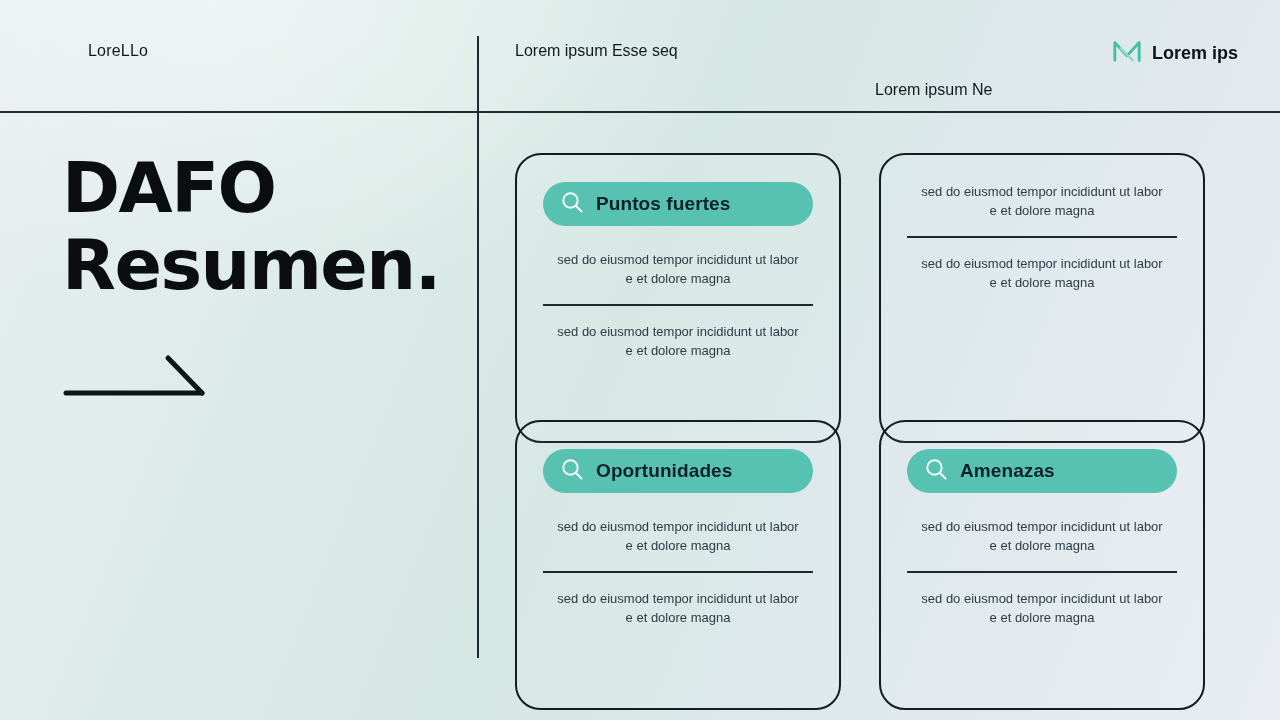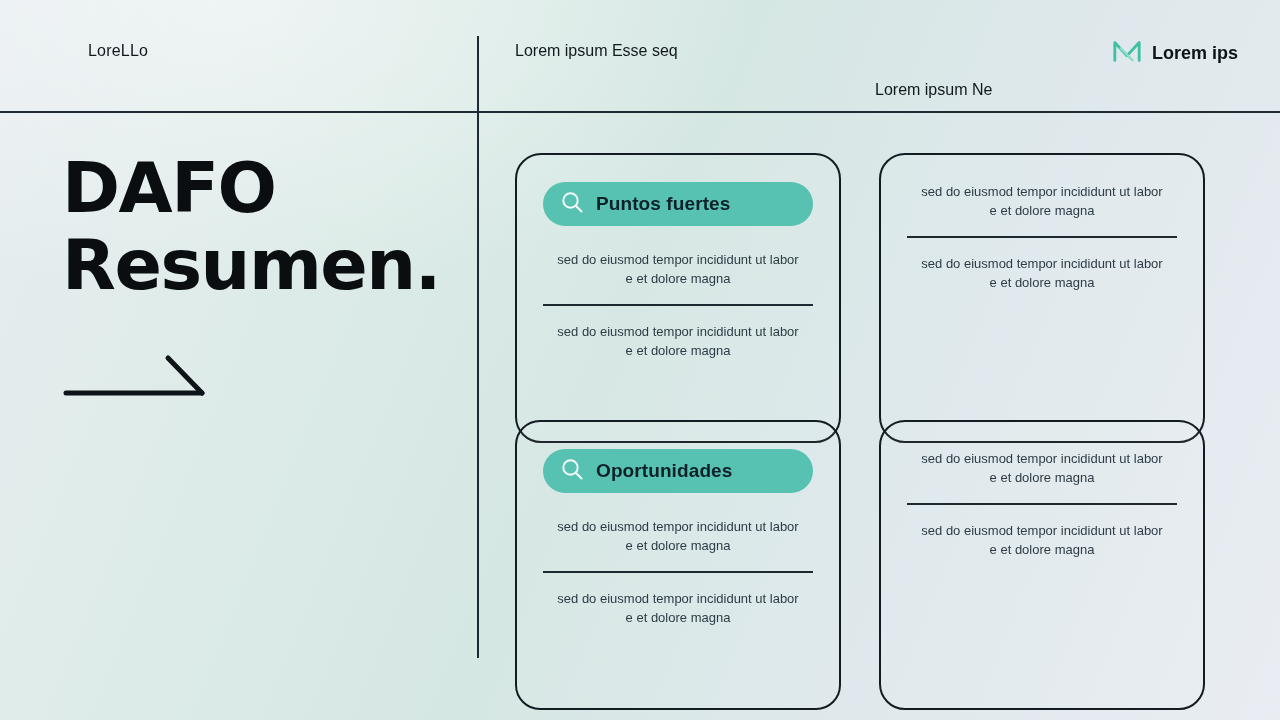--- a/index.html
+++ b/index.html
@@ -164,20 +164,29 @@
       <span>e et dolore magna</span>
     </p>
     <hr class="divider">
     <p class="entry">
       <span>sed do eiusmod tempor incididunt ut labor</span>
       <span>e et dolore magna</span>
     </p>
   </section>
 
   <section class="card c3">
+    <div class="pill">
+      <span>
+        <svg width="25" height="25" viewBox="0 0 25 25" fill="none">
+          <circle cx="10.5" cy="10.5" r="7.2" stroke="#f4fbfa" stroke-width="2"></circle>
+          <line x1="15.8" y1="15.8" x2="21.5" y2="21.5" stroke="#f4fbfa" stroke-width="2" stroke-linecap="round"></line>
+        </svg>
+      </span>
+      <span class="pill-label">Amenazas</span>
+    </div>
     <p class="entry">
       <span>sed do eiusmod tempor incididunt ut labor</span>
       <span>e et dolore magna</span>
     </p>
     <hr class="divider">
     <p class="entry">
       <span>sed do eiusmod tempor incididunt ut labor</span>
       <span>e et dolore magna</span>
     </p>
   </section>

